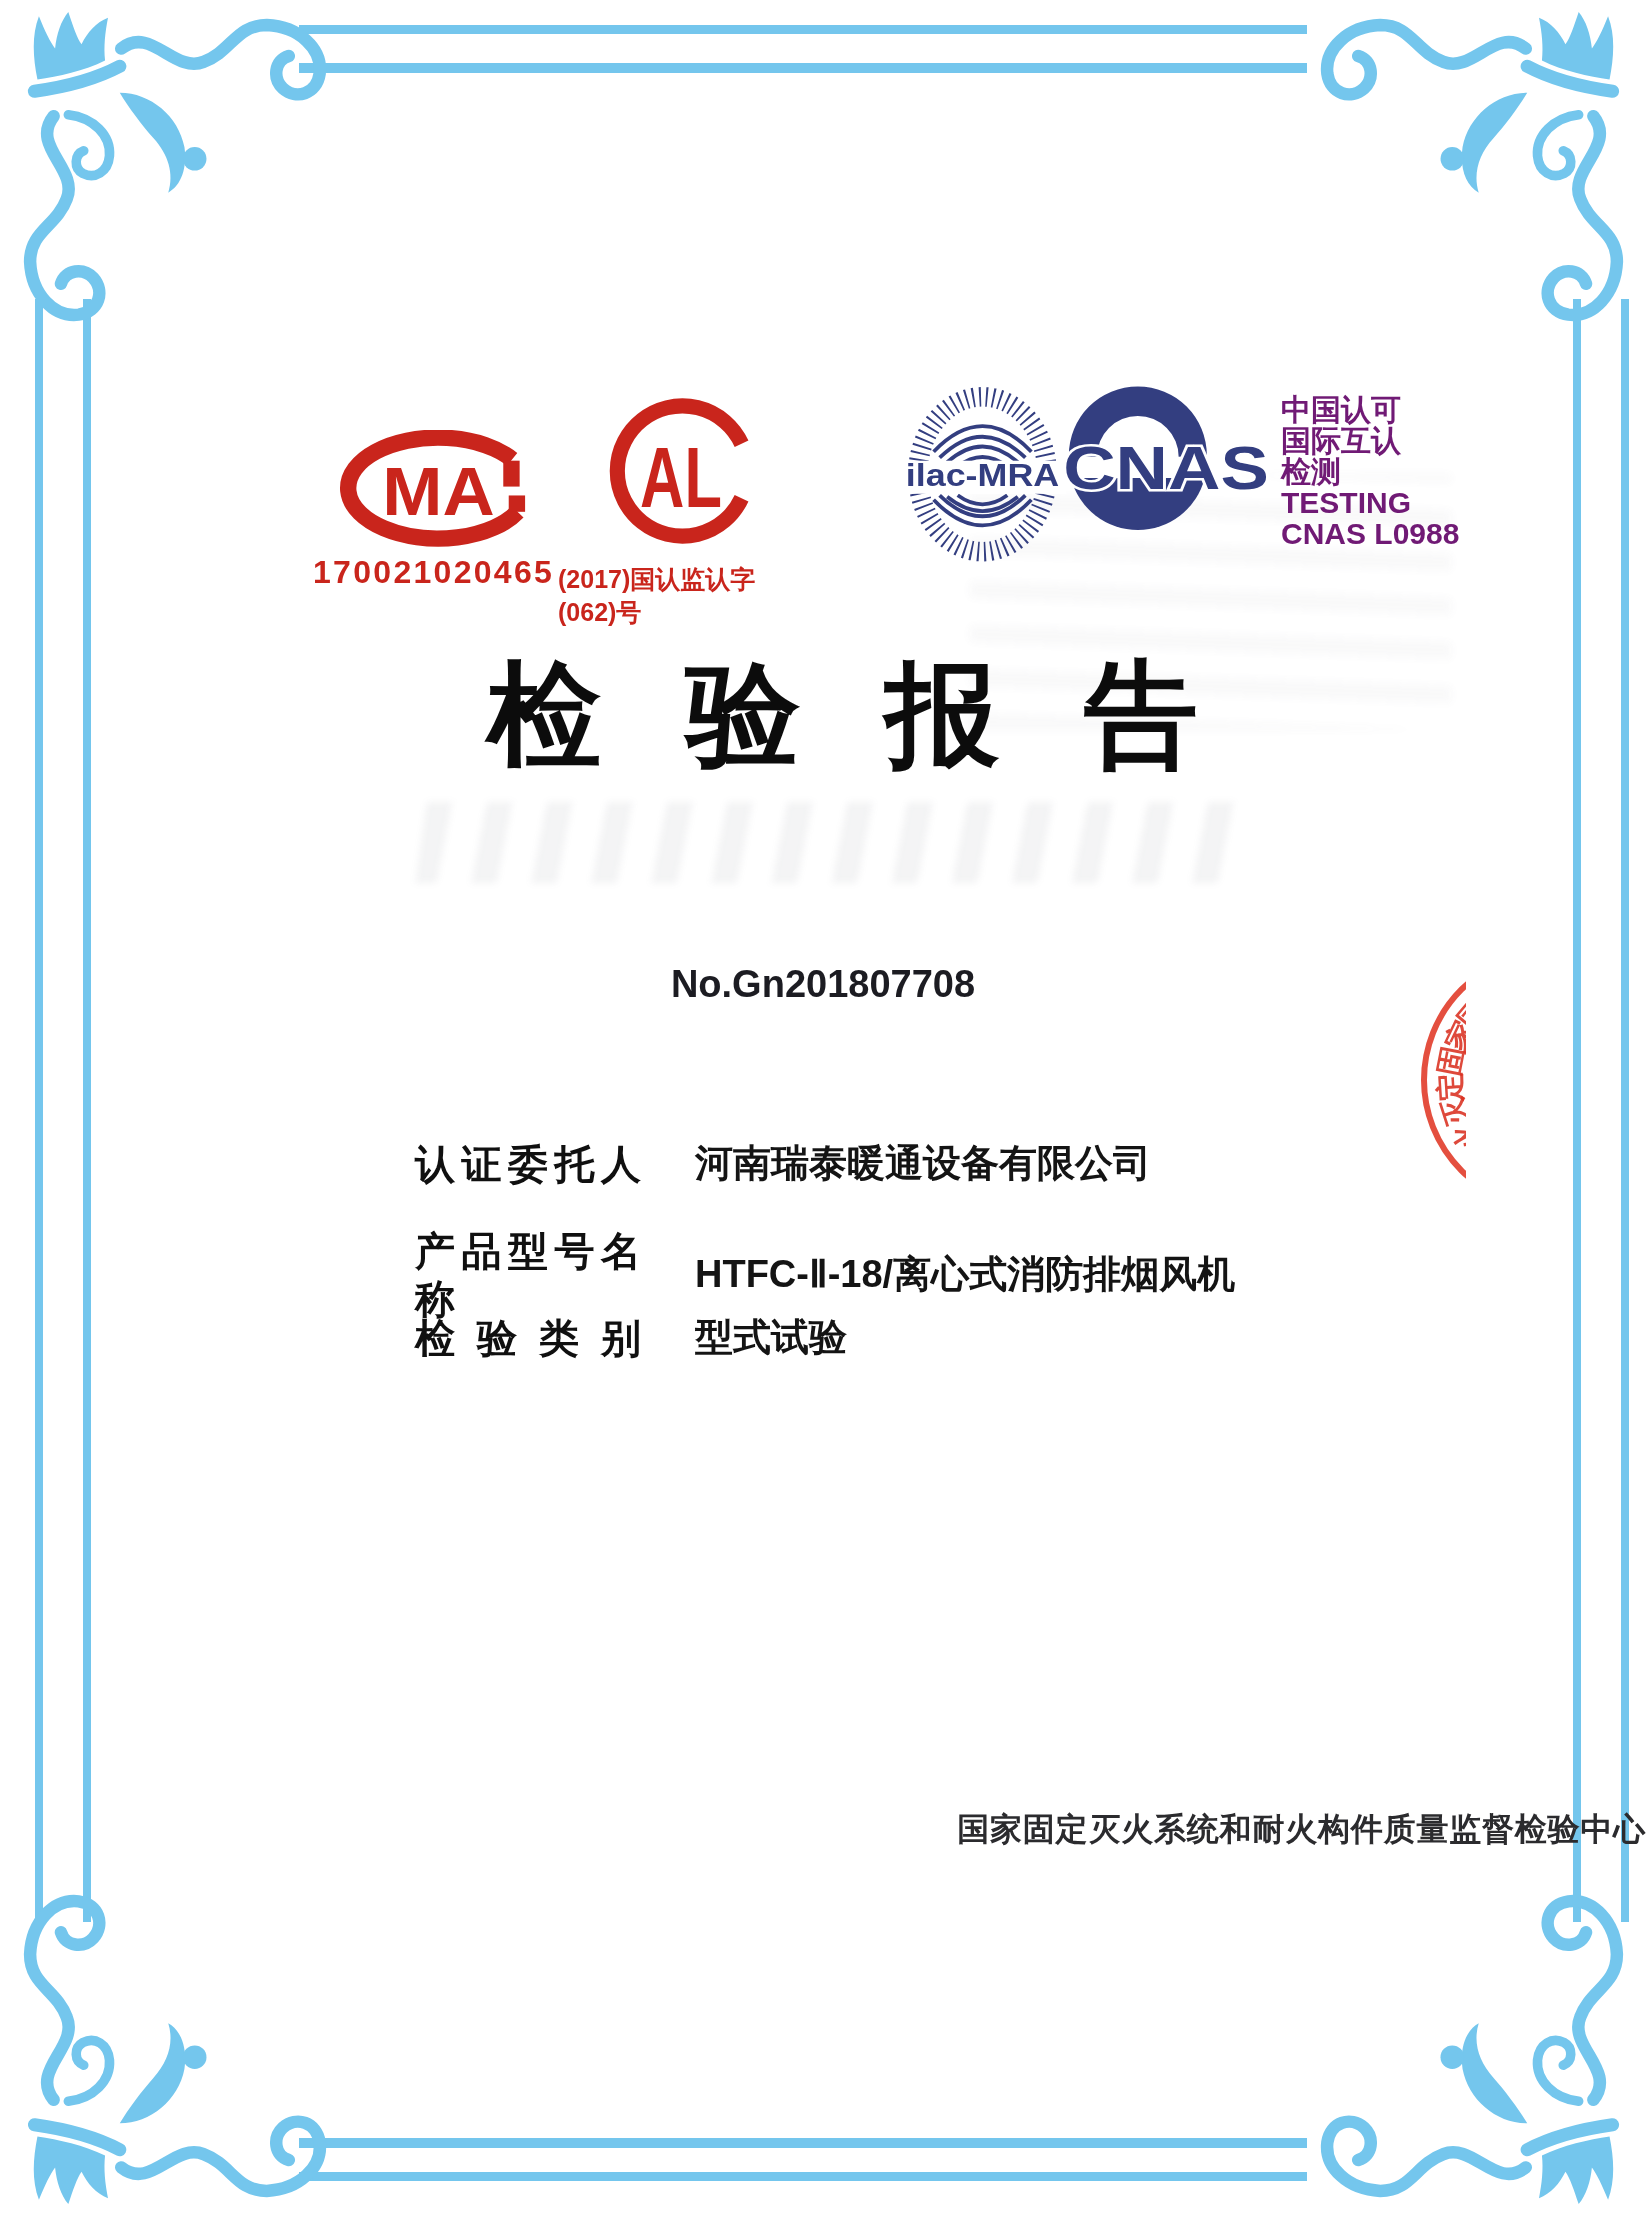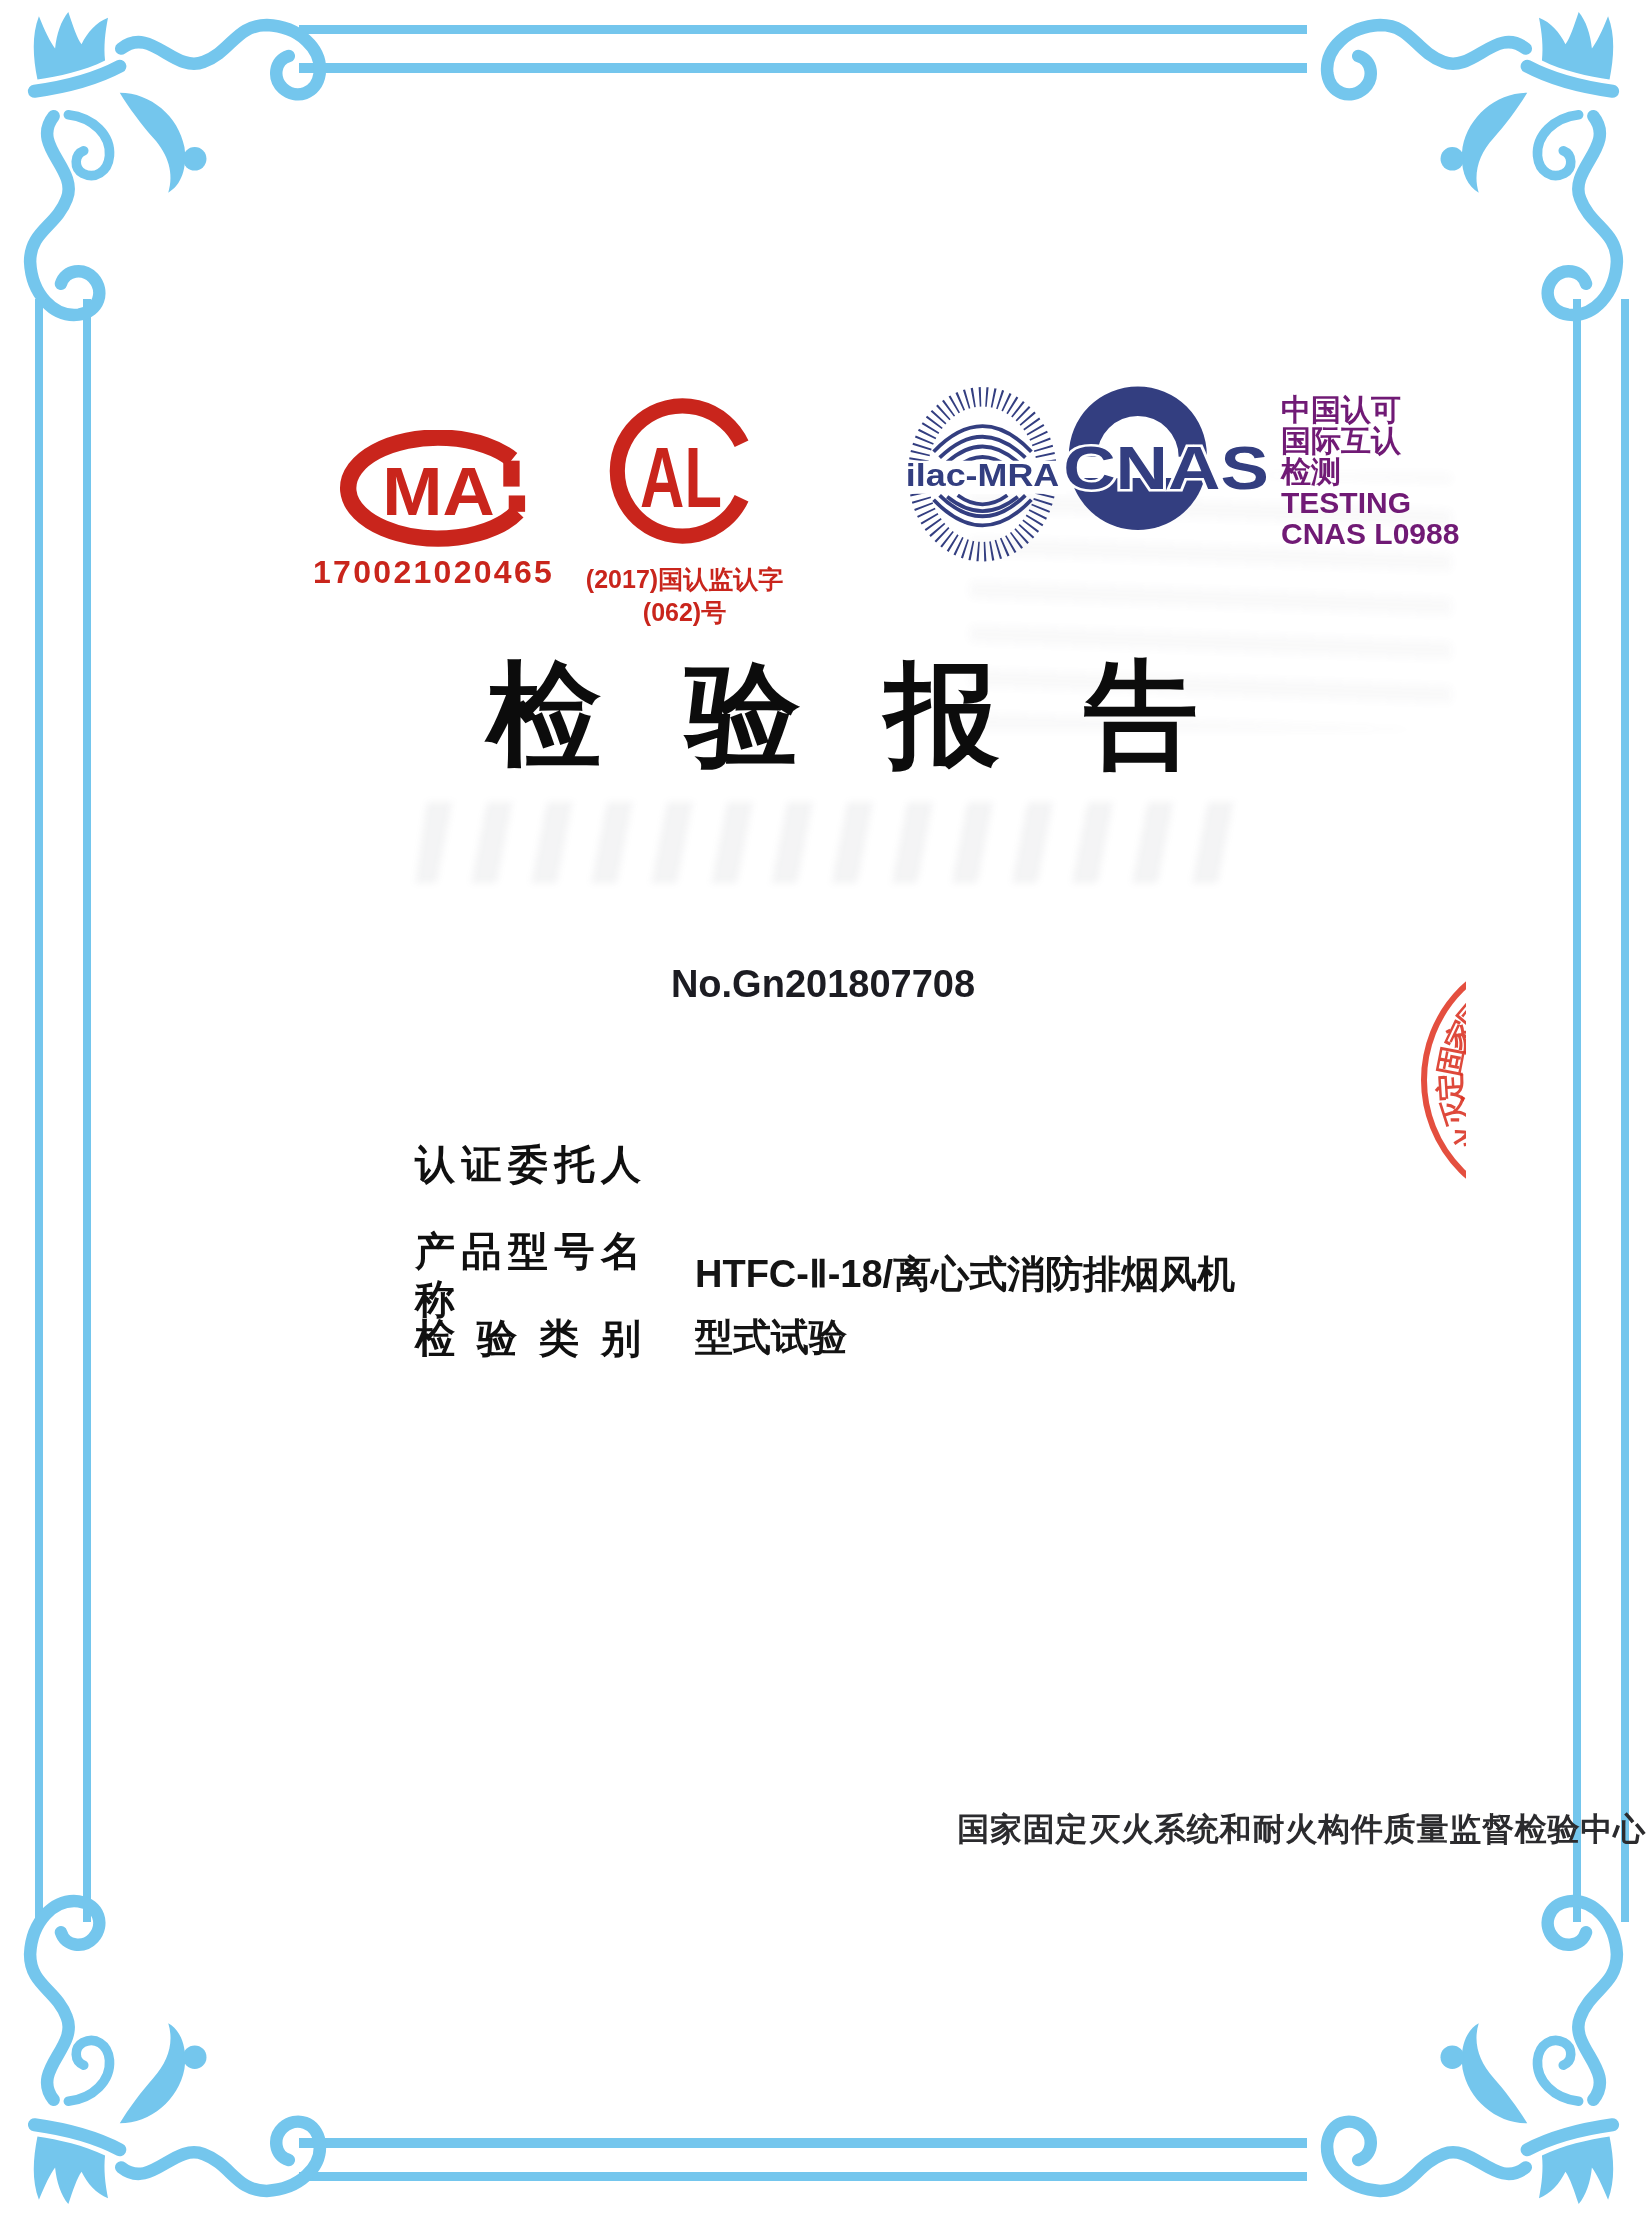--- a/index.html
+++ b/index.html
@@ -12,21 +12,21 @@
   .bline{position:absolute;background:#74C6ED;}
   .h-line{left:299px;width:1008px;height:9.8px;}
   .v-line{top:299px;height:1623px;width:8.3px;}
   .corner{position:absolute;width:316px;height:316px;}
   .corner svg{width:100%;height:100%;display:block;}
   .corner.tl{left:10.5px;top:6px;}
   .corner.tr{right:10.5px;top:6px;transform:scaleX(-1);}
   .corner.bl{left:10.5px;bottom:6px;transform:scaleY(-1);}
   .corner.br{right:10.5px;bottom:6px;transform:scale(-1,-1);}
   
-  .mark-caption{position:absolute;color:#C9251C;font-weight:700;text-align:center;}
+  .mark-caption{position:absolute;color:#C9251C;font-weight:700;text-align:left;}
   .cma-number{left:313px;top:554px;width:218px;font-size:32px;letter-spacing:2.3px;}
   .cal-caption{left:558px;top:563px;width:253px;font-size:25px;}
   .cnas-side{position:absolute;left:1273px;top:394px;color:#701a75;font-weight:700;
     font-size:30px;line-height:31px;white-space:nowrap;margin-left:8px;}
   .cnas-side div{margin:0;}
   
   .doc-title{position:absolute;left:487px;top:652px;font-size:114px;font-weight:700;
     color:#0c0c0c;letter-spacing:85px;white-space:nowrap;line-height:1.1;}
   .doc-no{position:absolute;left:0;right:0;top:963px;text-align:center;
     font-family:Liberation Sans, sans-serif;font-weight:700;font-size:38px;color:#1c1c22;}
@@ -159,20 +159,21 @@
   <div>检测</div>
   <div>TESTING</div>
   <div>CNAS L0988</div>
 </div>
 
 <div class="doc-title">检验报告</div>
 <div class="doc-no">No.Gn201807708</div>
 
 <div class="field-row row-0">
   <div class="field-label">认证委托人</div>
+  <div class="field-value">河南瑞泰暖通设备有限公司</div>
 </div>
 <div class="field-row row-1">
   <div class="field-label">产品型号名称</div>
   <div class="field-value">HTFC-Ⅱ-18/离心式消防排烟风机</div>
 </div>
 <div class="field-row row-2">
   <div class="field-label">检验类别</div>
   <div class="field-value">型式试验</div>
 </div>
 

